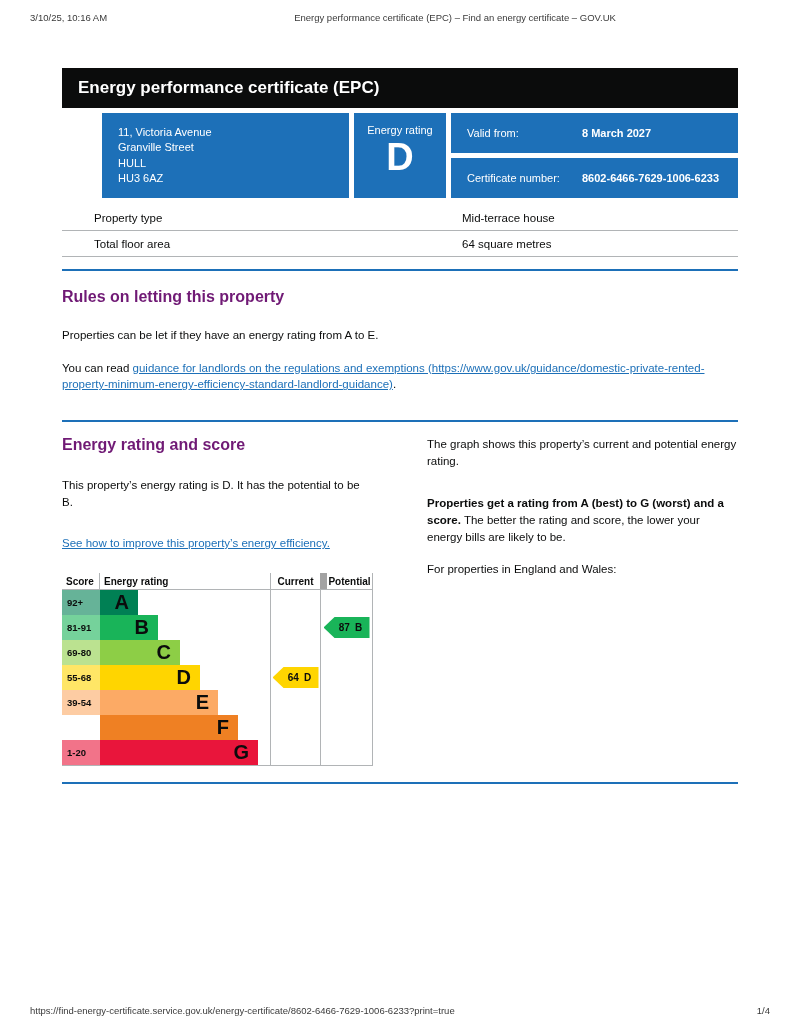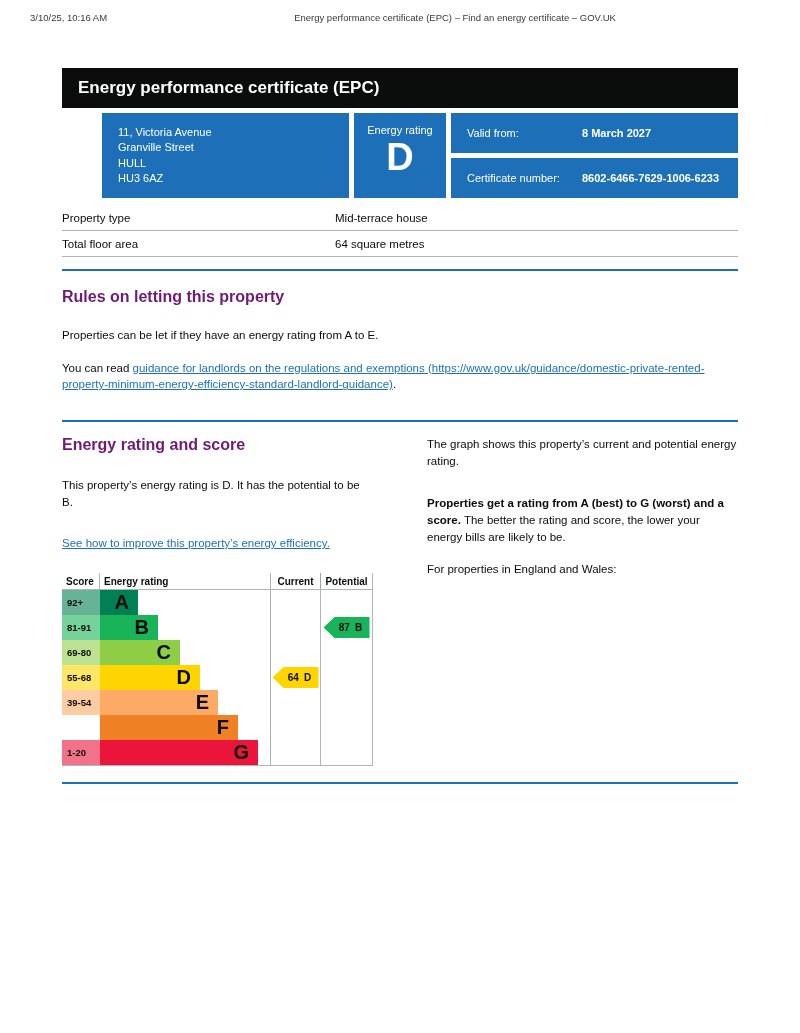--- a/index.html
+++ b/index.html
@@ -31,21 +31,21 @@
   .rating-box .rb-label { font-size:11px; margin-top:11px; }
   .rating-box .rb-letter { font-size:38px; font-weight:bold; line-height:1.05; margin-top:2px; }
   .validity-col { flex:1; display:flex; flex-direction:column; gap:5px; }
   .validity-box { height:40px; background:#1d70b8; color:#fff; display:flex; align-items:center;
     font-size:11px; }
   .validity-box .v-label { width:131px; padding-left:16px; }
   .validity-box .v-value { font-weight:bold; }
 
   .property-table { margin-top:7px; font-size:11.5px; }
   .pt-row { display:flex; height:26px; align-items:center; border-bottom:1px solid #b1b4b6; }
-  .pt-label { width:273px; }
+  .pt-label { width:368px;margin-left:32px; }
 
   .rule-blue { height:2px; background:#1d70b8; border:0; }
   .rule-1 { margin-top:12px; }
   .rule-2 { margin-top:27px; }
   .rule-3 { margin-top:16px; }
 
   h2 { font-size:16px; font-weight:bold; color:#701a75; }
   .h2-rules { margin-top:17px; }
   p { font-size:11.5px; line-height:1.45; }
   .p-rules-1 { margin-top:21px; }
@@ -63,21 +63,21 @@
 
   
   .chart { margin-top:21px; width:311px; border-bottom:1px solid #b1b4b6; }
   .chart-header { display:flex; height:17px; font-size:10px; font-weight:bold;
     border-bottom:1px solid #b1b4b6; align-items:center; }
   .ch-score { width:38px; padding-left:4px; border-right:1px solid #b1b4b6; height:100%;
     display:flex; align-items:center; }
   .ch-rating { width:170px; padding-left:4px; }
   .ch-current { width:50px; text-align:center; border-left:1px solid #b1b4b6; height:100%;
     display:flex; align-items:center; justify-content:center; }
-  .ch-potential { width:53px; text-align:left; border-left:1px solid #a3a3a3;
+  .ch-potential { width:53px; text-align:left; border-left:7px solid #a3a3a3;
     border-right:1px solid #b1b4b6; height:100%; display:flex; align-items:center; justify-content:center; }
 
   .chart-row { display:flex; height:25px;text-align:right; }
   .score-cell { width:38px; font-size:9.5px; font-weight:bold; display:flex;
     align-items:center; padding-left:5px; }
   .bar-zone { width:170px; }
   .band-bar { height:100%; display:flex; align-items:center; justify-content:flex-end;
     padding-right:9px; font-size:20px; font-weight:bold; color:#0b0c0c; }
   .current-cell { width:50px; border-left:1px solid #b1b4b6; display:flex;
     align-items:center; justify-content:center; }
@@ -252,13 +252,17 @@
       <div class="col-right">
         <p>The graph shows this property’s current and potential energy rating.</p>
         <p class="p-right-2"><b>Properties get a rating from A (best) to G (worst) and a score.</b><span> The better the rating and score, the lower your energy bills are likely to be.</span></p>
         <p class="p-right-3">For properties in England and Wales:</p>
       </div>
     </div>
 
     <div class="rule-blue rule-3"></div>
   </div>
 
+  <div class="print-footer">
+    <span class="pf-url">https://find-energy-certificate.service.gov.uk/energy-certificate/8602-6466-7629-1006-6233?print=true</span>
+    <span class="pf-page">1/4</span>
+  </div>
 </div>
 
 </body></html>

